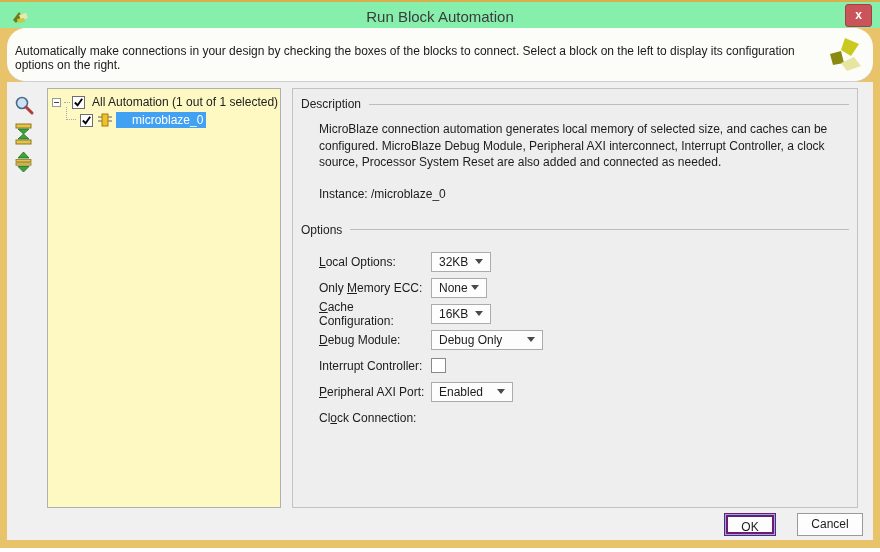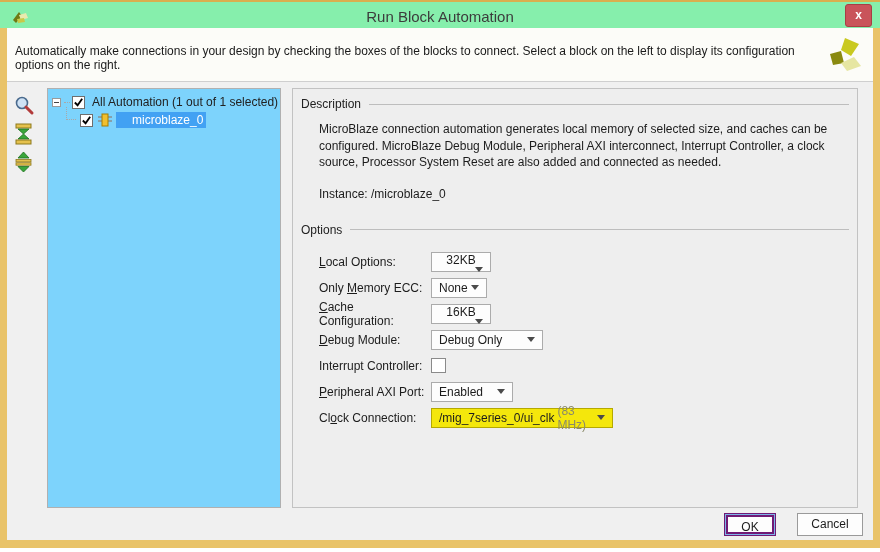--- a/index.html
+++ b/index.html
@@ -14,33 +14,33 @@
   .title-text{position:absolute;left:0;right:0;top:6px;text-align:center;font-size:15px;color:#3c3c3c;}
   .app-logo{position:absolute;left:10px;top:4px;width:22px;height:22px;}
   .close-btn{
     position:absolute;right:8px;top:2px;width:27px;height:23px;
     background:#c9545a;border:1px solid #a83e44;border-radius:3px;
     color:#fff;font-size:12px;font-weight:bold;text-align:center;line-height:21px;cursor:default;
   }
   
   .banner{
     position:absolute;left:7px;top:28px;width:866px;height:54px;
-    background:#fcfcf8;border-bottom:1px solid #cfcfcf;
+    background:#fcfcf8;border-bottom:1px solid #cfcfcf;border-radius:19px;
   }
   .banner-text{position:absolute;left:8px;top:16px;width:790px;font-size:12px;color:#1a1a1a;}
   .banner-logo{position:absolute;right:8px;top:8px;width:38px;height:40px;}
   
   .content{position:absolute;left:7px;top:82px;width:866px;height:458px;background:#f0f0f0;}
   
   .side-toolbar{position:absolute;left:3px;top:8px;width:34px;}
   .tool-icon{width:24px;height:24px;margin:4px 2px;display:flex;align-items:center;justify-content:center;}
   
   .tree-panel{
     position:absolute;left:40px;top:6px;width:234px;height:420px;
-    background:#7dd3fc;border:1px solid #b0b0b0;padding:4px 2px;
+    background:#fef9c3;border:1px solid #b0b0b0;padding:4px 2px;
   }
   .tree-row{position:relative;height:18px;display:flex;align-items:center;white-space:nowrap;}
   .tree-row.child{padding-left:28px;}
   .expander{
     width:9px;height:9px;border:1px solid #9a9a9a;background:#fff;position:relative;margin:0 3px 0 2px;flex:none;
   }
   .expander::after{content:"";position:absolute;left:1px;top:3px;width:5px;height:1px;background:#444;}
   .conn-h{width:6px;border-top:1px dotted #a8a8a8;flex:none;}
   .conn-l{position:absolute;left:16px;top:-4px;width:10px;height:13px;border-left:1px dotted #a8a8a8;border-bottom:1px dotted #a8a8a8;}
   .cbx{
@@ -65,21 +65,21 @@
   .opt-label{width:112px;flex:none;color:#1c1c1c;}
   .mn{text-decoration:underline;}
   .combo{
     height:20px;background:#fdfdfd;border:1px solid #ababab;
     display:flex;align-items:center;padding:0 7px;color:#1c1c1c;cursor:default;
   }
   .combo .arrow{
     width:0;height:0;border-left:4px solid transparent;border-right:4px solid transparent;
     border-top:5px solid #4a4a4a;margin-left:auto;
   }
-  .combo.w58{width:60px;flex-direction:column;} .combo.w52{width:56px;} .combo.w108{width:112px;} .combo.w78{width:82px;}
+  .combo.w58{width:60px;} .combo.w52{width:56px;} .combo.w108{width:112px;} .combo.w78{width:82px;}
   .combo.clock{width:182px;background:#f4e70c;border-color:#b5a900;}
   .combo.clock .freq{color:#8a8a6a;margin-left:3px;}
   .opt-checkbox{width:15px;height:15px;background:#fff;border:1px solid #8a8a8a;}
   
   .btn{
     position:absolute;top:431px;height:23px;background:#fdfdfd;border:1px solid #9a9a9a;
     text-align:center;line-height:21px;font-size:12px;color:#1c1c1c;cursor:default;
   }
   .btn.ok{left:717px;width:52px;border:4px solid #701a75;outline:1px solid #7eb4ea;outline-offset:-2px;}
   .btn.cancel{left:790px;width:66px;}
@@ -223,25 +223,20 @@
         <div class="opt-row">
           <span class="opt-label"><span></span><span class="mn">P</span><span>eripheral AXI Port:</span></span>
           <div class="combo w78">
             <span>Enabled</span>
             <span class="arrow"></span>
           </div>
         </div>
 
         <div class="opt-row">
           <span class="opt-label"><span>Cl</span><span class="mn">o</span><span>ck Connection:</span></span>
-          <div class="combo clock">
-            <span>/mig_7series_0/ui_clk</span>
-            <span class="freq">(83 MHz)</span>
-            <span class="arrow"></span>
-          </div>
         </div>
 
       </div>
     </div>
 
     <div class="btn ok">OK</div>
     <div class="btn cancel">Cancel</div>
   </div>
 
   <div class="bottom-gold"></div>

